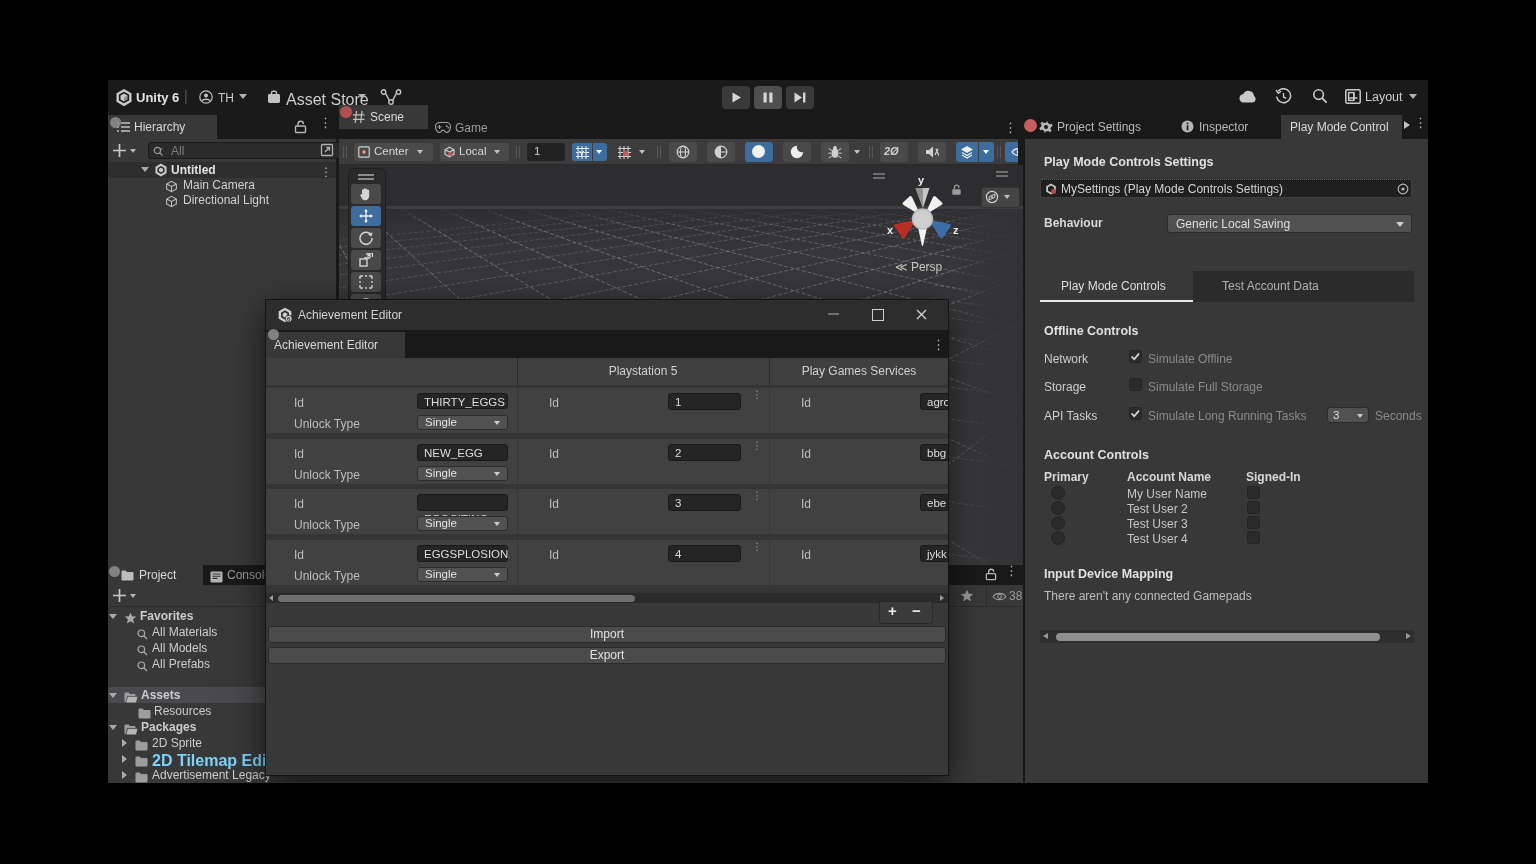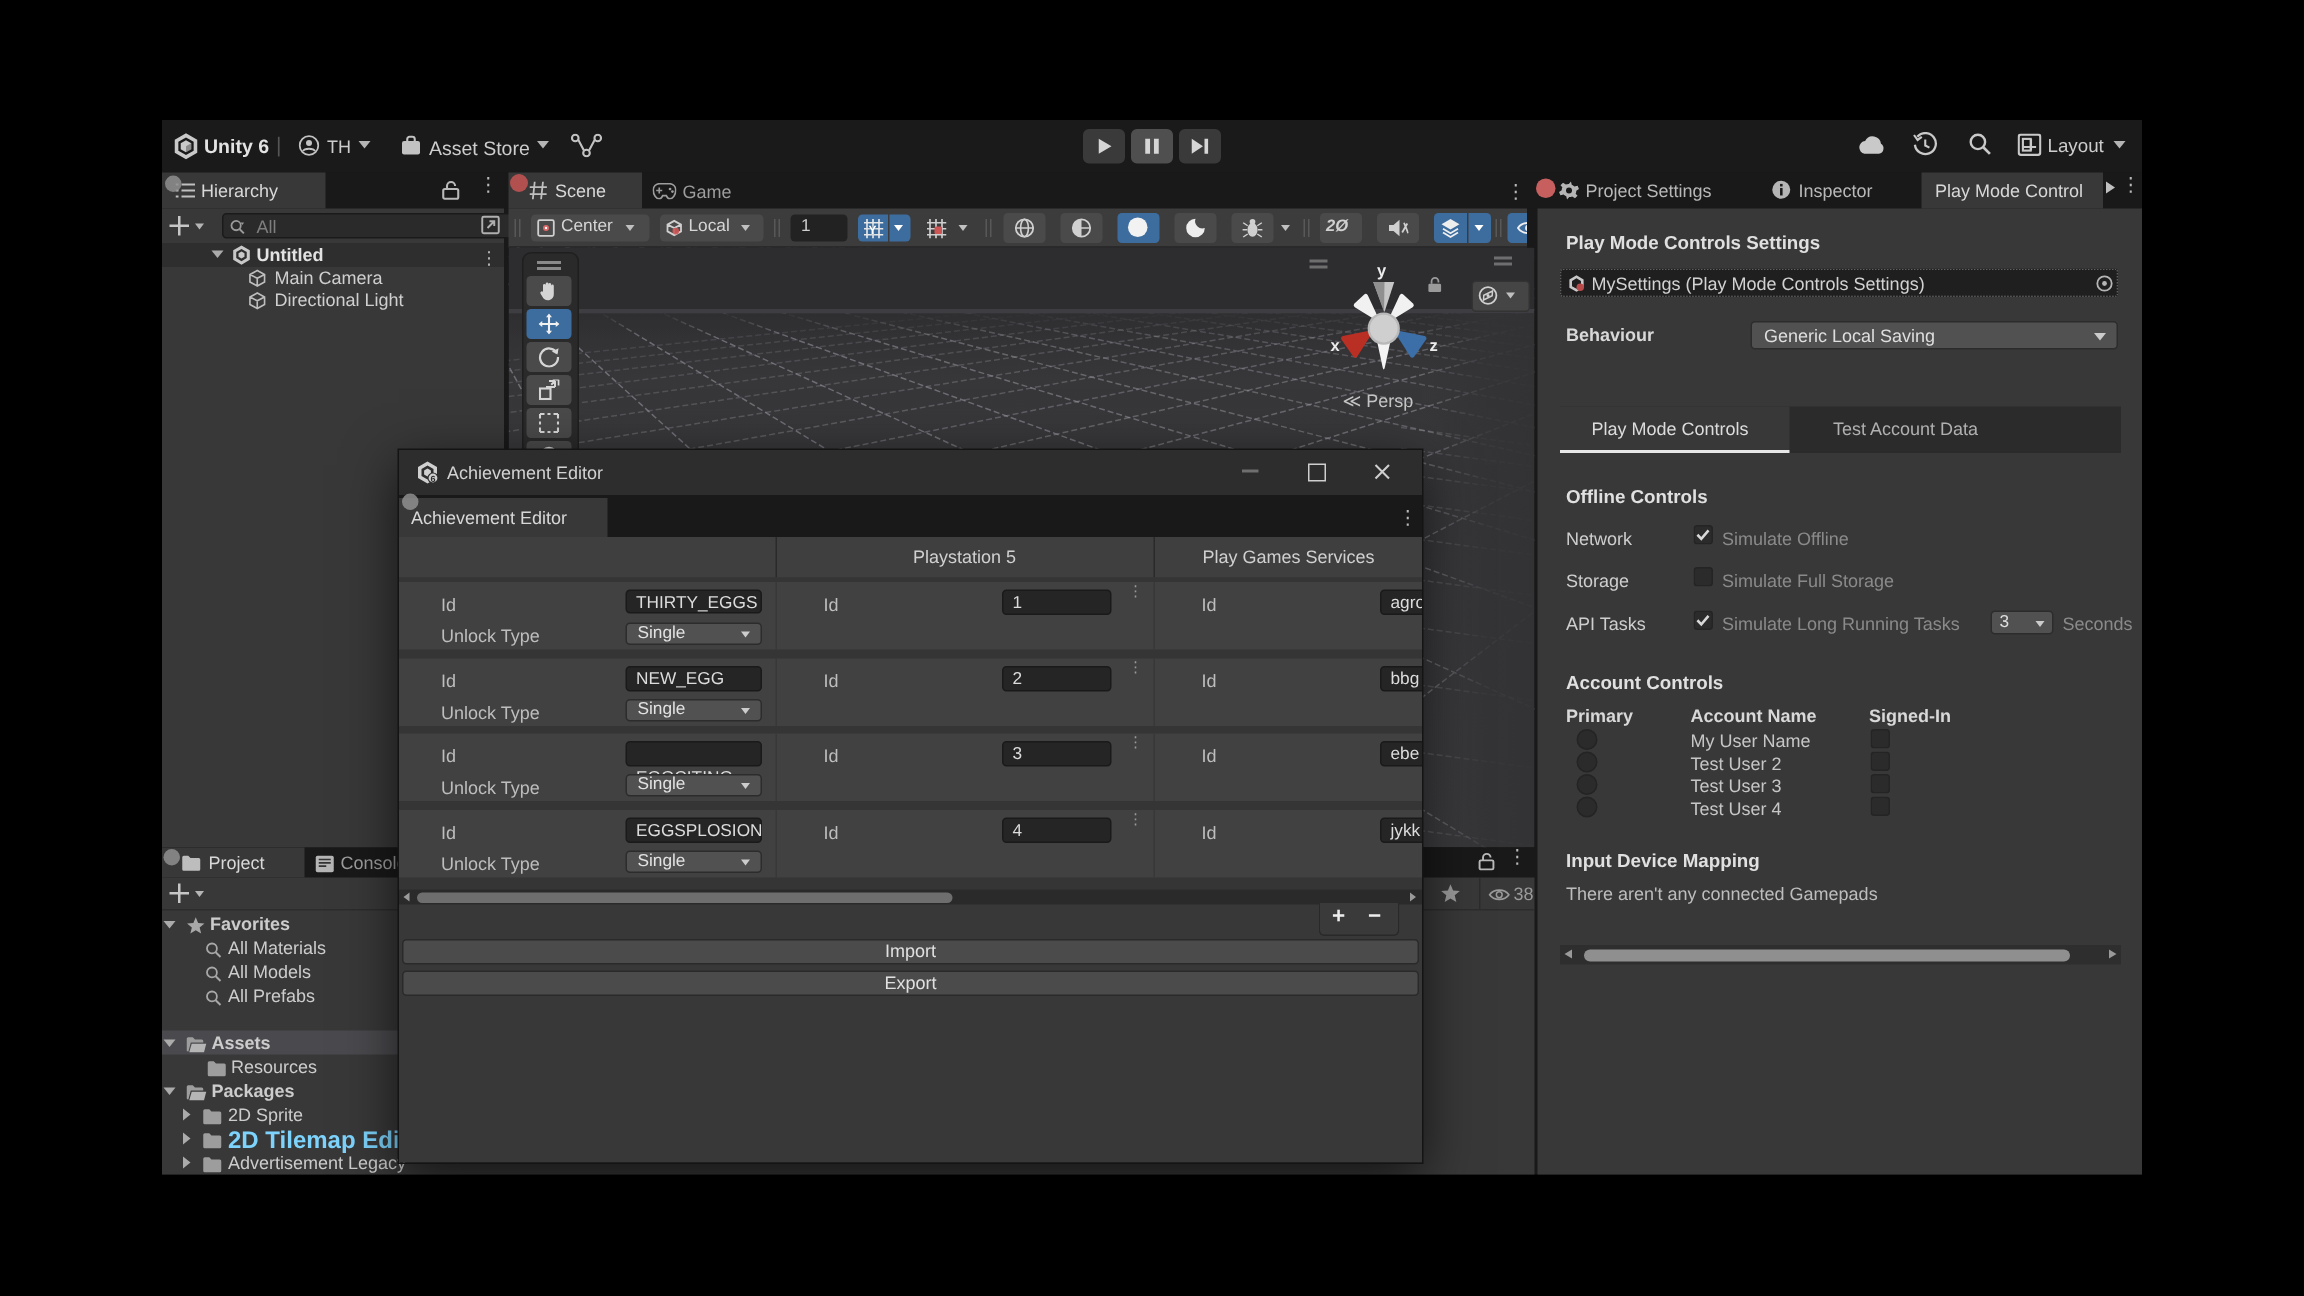--- a/index.html
+++ b/index.html
@@ -34,21 +34,21 @@
       <circle cx="7" cy="5.4" r="2" fill="#c2c2c2"></circle>
       <path d="M3 10.8 C4 8.7 10 8.7 11 10.8" fill="none" stroke="#c2c2c2" stroke-width="1.3"></path>
     </svg>
     <div class="abs" style="left:110px;top:11px;font-size:12px;color:#cdcdcd;">TH</div>
     <div class="abs" style="left:131px;top:14px;width:0;height:0;border-left:4px solid transparent;border-right:4px solid transparent;border-top:5px solid #b5b5b5;"></div>
 
     <svg class="abs" style="left:159px;top:10px;" width="14" height="14" viewBox="0 0 14 14">
       <rect x="1" y="4" width="12" height="9" rx="1.4" fill="#c2c2c2"></rect>
       <path d="M4.5 4 V2.8 A1.6 1.6 0 0 1 6.1 1.2 H7.9 A1.6 1.6 0 0 1 9.5 2.8 V4" fill="none" stroke="#c2c2c2" stroke-width="1.4"></path>
     </svg>
-    <div class="abs" style="left:178px;top:11px;font-size:13px;color:#cdcdcd;">Asset Store</div>
+    <div class="abs" style="left:178px;top:11px;font-size:16px;color:#cdcdcd;">Asset Store</div>
     <div class="abs" style="left:250px;top:14px;width:0;height:0;border-left:4px solid transparent;border-right:4px solid transparent;border-top:5px solid #b5b5b5;"></div>
 
     <svg class="abs" style="left:272px;top:9px;" width="22" height="16" viewBox="0 0 22 16">
       <circle cx="3.5" cy="3" r="2.2" fill="none" stroke="#c2c2c2" stroke-width="1.4"></circle>
       <circle cx="18.5" cy="3" r="2.2" fill="none" stroke="#c2c2c2" stroke-width="1.4"></circle>
       <circle cx="11" cy="13" r="2.2" fill="none" stroke="#c2c2c2" stroke-width="1.4"></circle>
       <path d="M5.5 4.2 L9.3 11.3 M16.5 4.2 L12.7 11.3" stroke="#c2c2c2" stroke-width="1.4"></path>
     </svg>
 
     <div class="abs" style="left:614px;top:6px;width:28px;height:23px;background:#3a3a3a;border-radius:4px;">
@@ -141,21 +141,21 @@
     <div class="abs" style="left:75px;top:39px;font-size:12px;color:#cfcfcf;">Main Camera</div>
     <div class="abs" style="left:57px;top:55px;width:14px;height:13px;">
       <svg width="13" height="13" viewBox="0 0 24 24">
           <path fill="none" stroke="#bdbdbd" stroke-width="2" d="M12 2.5 L21 7.5 L21 16.5 L12 21.5 L3 16.5 L3 7.5 Z M3 7.5 L12 12 L21 7.5 M12 12 L12 21.5"></path>
         </svg>
     </div>
     <div class="abs" style="left:75px;top:54px;font-size:12px;color:#cfcfcf;">Directional Light</div>
   </div>
 
   <div class="abs tabstrip" style="left:229px;top:35px;width:687px;height:24px;"></div>
-  <div class="abs tab" style="left:231px;top:35px;width:89px;height:24px;">
+  <div class="abs tab" style="left:231px;top:25px;width:89px;height:24px;">
     <svg class="abs" style="left:14px;top:6px;" width="12" height="12" viewBox="0 0 12 12">
       <path d="M3.5 0 L2.2 12 M9 0 L7.7 12 M0 3.8 H11.6 M0 8.4 H11.4" stroke="#c0c0c0" stroke-width="1.2" fill="none"></path>
     </svg>
     <div class="abs" style="left:31px;top:5px;">Scene</div>
     <div class="abs" style="left:1px;top:1px;width:12px;height:12px;border-radius:50%;background:#bd5252;opacity:.92;"></div>
   </div>
   <div class="abs" style="left:327px;top:41px;width:70px;height:14px;">
     <svg class="abs" style="left:0;top:1px;" width="16" height="11" viewBox="0 0 16 11">
       <path d="M4.5 0.5 H11.5 A4 4 0 0 1 15.5 4.5 C15.5 8 13.5 10.5 11.6 10.5 C10.2 10.5 9.6 9.4 9.2 8.4 H6.8 C6.4 9.4 5.8 10.5 4.4 10.5 C2.5 10.5 0.5 8 0.5 4.5 A4 4 0 0 1 4.5 0.5 Z" fill="none" stroke="#9d9d9d" stroke-width="1.1"></path>
       <path d="M4.5 3 V7 M2.5 5 H6.5" stroke="#9d9d9d" stroke-width="1.1"></path>

